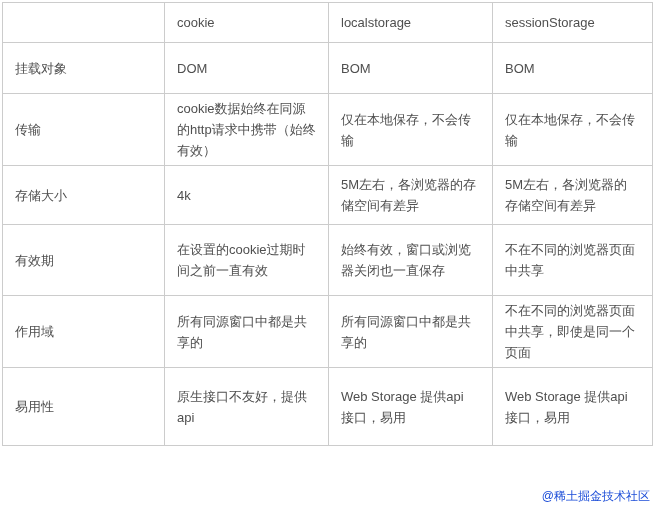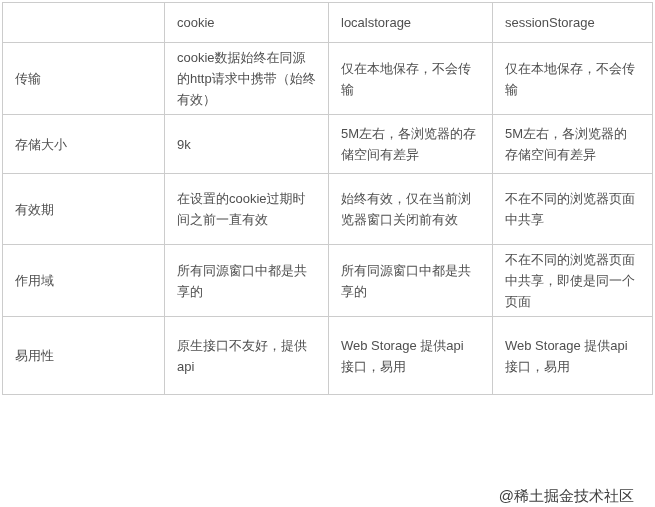--- a/index.html
+++ b/index.html
@@ -40,25 +40,25 @@
   tr.h-header  { height: 40px; }
   tr.h-spec    { height: 48px; }
   tr.h-mount   { height: 51px; }
   tr.h-trans   { height: 72px; }
   tr.h-size    { height: 59px; }
   tr.h-expiry  { height: 71px; }
   tr.h-scope   { height: 72px; }
   tr.h-ease    { height: 78px; }
   .watermark {
     position: absolute;
-    right: 21px;
+    right: 5px;
     bottom: 2px;
-    font-size: 15px;
+    font-size: 12px;
     line-height: 18px;
-    color: #404040;
+    color: #1d4ed8;
     white-space: nowrap;
     pointer-events: none;
   }
 </style>
 </head>
 <body>
 
 <div class="page">
   <table class="compare">
     <colgroup>
@@ -69,36 +69,42 @@
     </colgroup>
     <thead>
       <tr class="h-header">
         <th></th>
         <th>cookie</th>
         <th>localstorage</th>
         <th>sessionStorage</th>
       </tr>
     </thead>
     <tbody>
+      <tr class="h-mount">
+        <td>挂载对象</td>
+        <td>DOM</td>
+        <td>BOM</td>
+        <td>BOM</td>
+      </tr>
       <tr class="h-trans">
         <td>传输</td>
         <td>cookie数据始终在同源的http请求中携带（始终有效）</td>
         <td>仅在本地保存，不会传输</td>
         <td>仅在本地保存，不会传输</td>
       </tr>
       <tr class="h-size">
         <td>存储大小</td>
-        <td>9k</td>
+        <td>4k</td>
         <td>5M左右，各浏览器的存储空间有差异</td>
         <td>5M左右，各浏览器的存储空间有差异</td>
       </tr>
       <tr class="h-expiry">
         <td>有效期</td>
         <td>在设置的cookie过期时间之前一直有效</td>
-        <td>始终有效，仅在当前浏览器窗口关闭前有效</td>
+        <td>始终有效，窗口或浏览器关闭也一直保存</td>
         <td>不在不同的浏览器页面中共享</td>
       </tr>
       <tr class="h-scope">
         <td>作用域</td>
         <td>所有同源窗口中都是共享的</td>
         <td>所有同源窗口中都是共享的</td>
         <td>不在不同的浏览器页面中共享，即使是同一个页面</td>
       </tr>
       <tr class="h-ease">
         <td>易用性</td>

